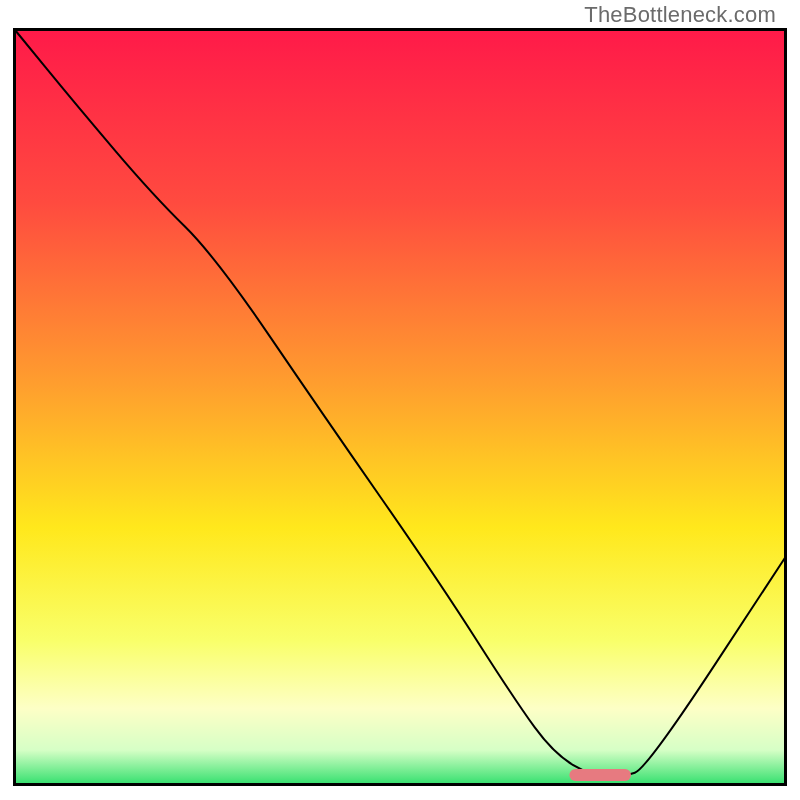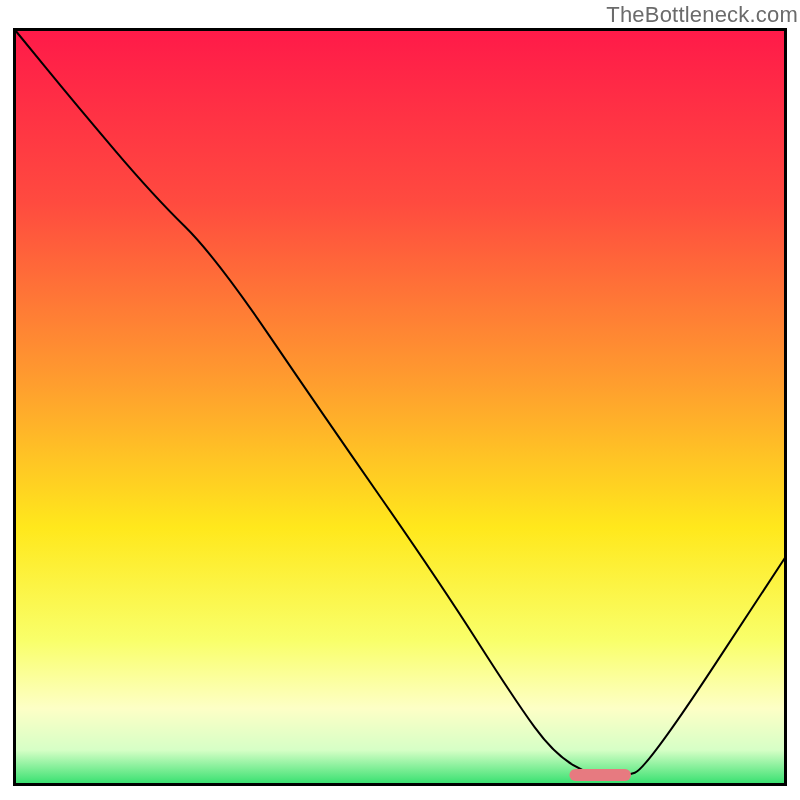--- a/index.html
+++ b/index.html
@@ -7,21 +7,21 @@
     padding: 0;
     width: 800px;
     height: 800px;
     background: #ffffff;
     overflow: hidden;
     font-family: Arial, Helvetica, sans-serif;
   }
   .watermark {
     position: absolute;
     top: 2px;
-    right: 2px;
+    right: 24px;
     font-size: 22px;
     font-weight: 500;
     color: #6b6b6b;
     letter-spacing: 0.2px;
     z-index: 10;
   }
   .plot-frame {
     position: absolute;
     left: 13px;
     top: 28px;

